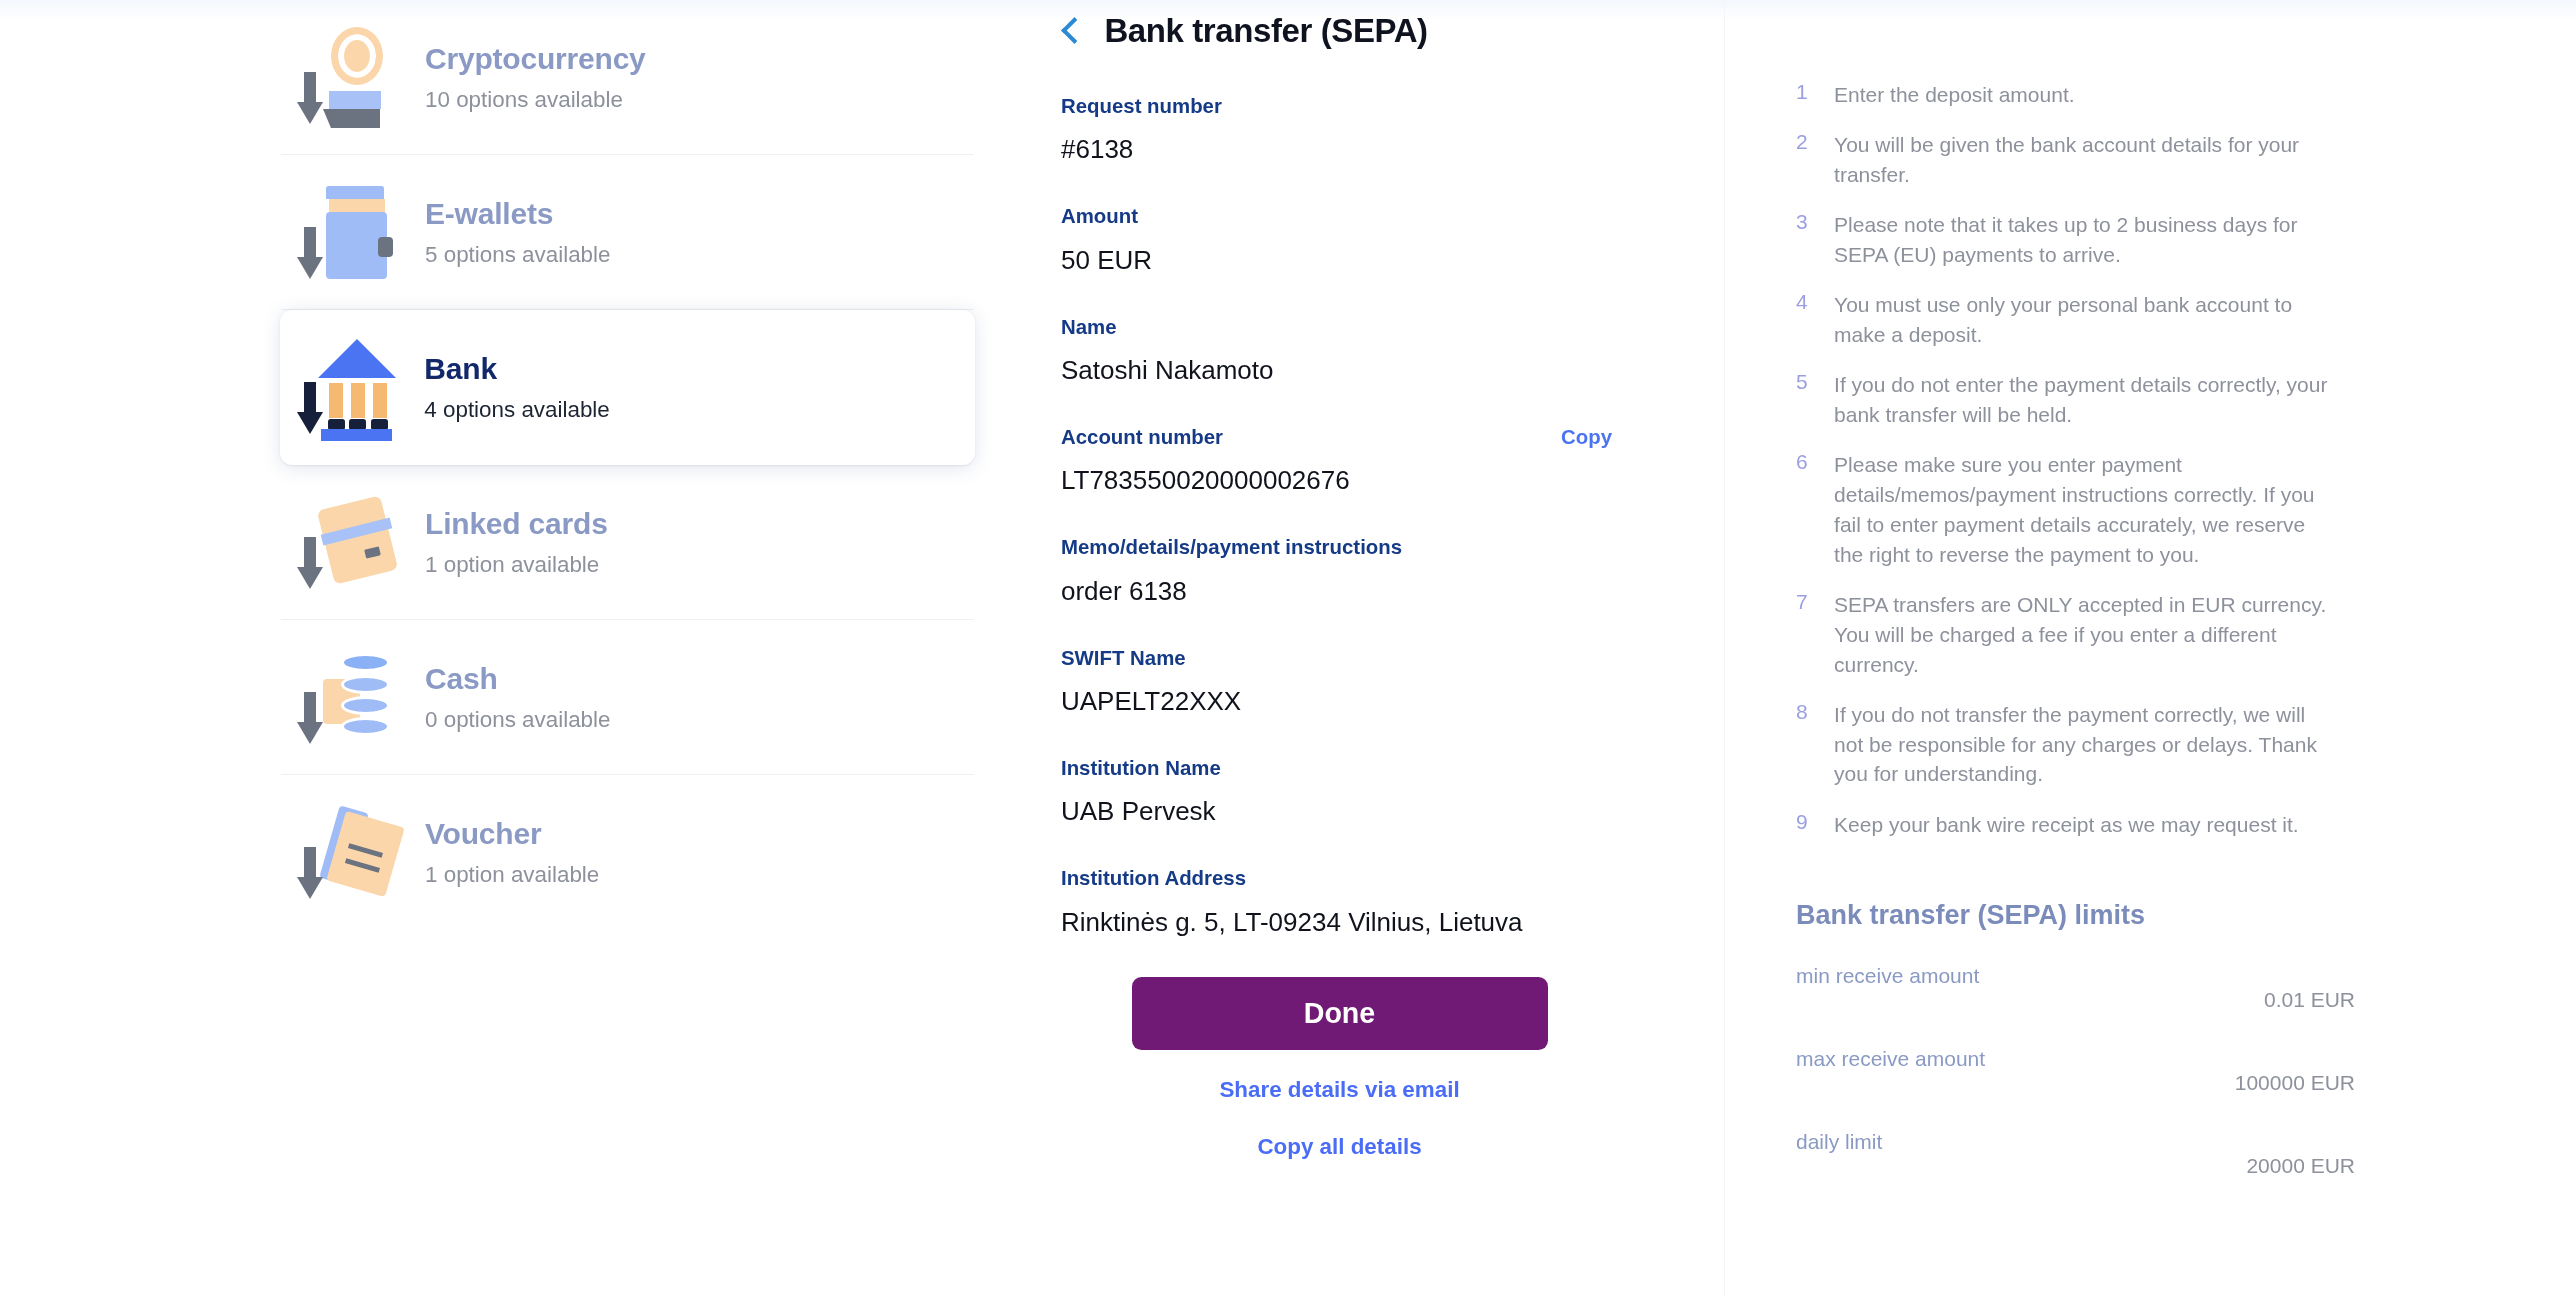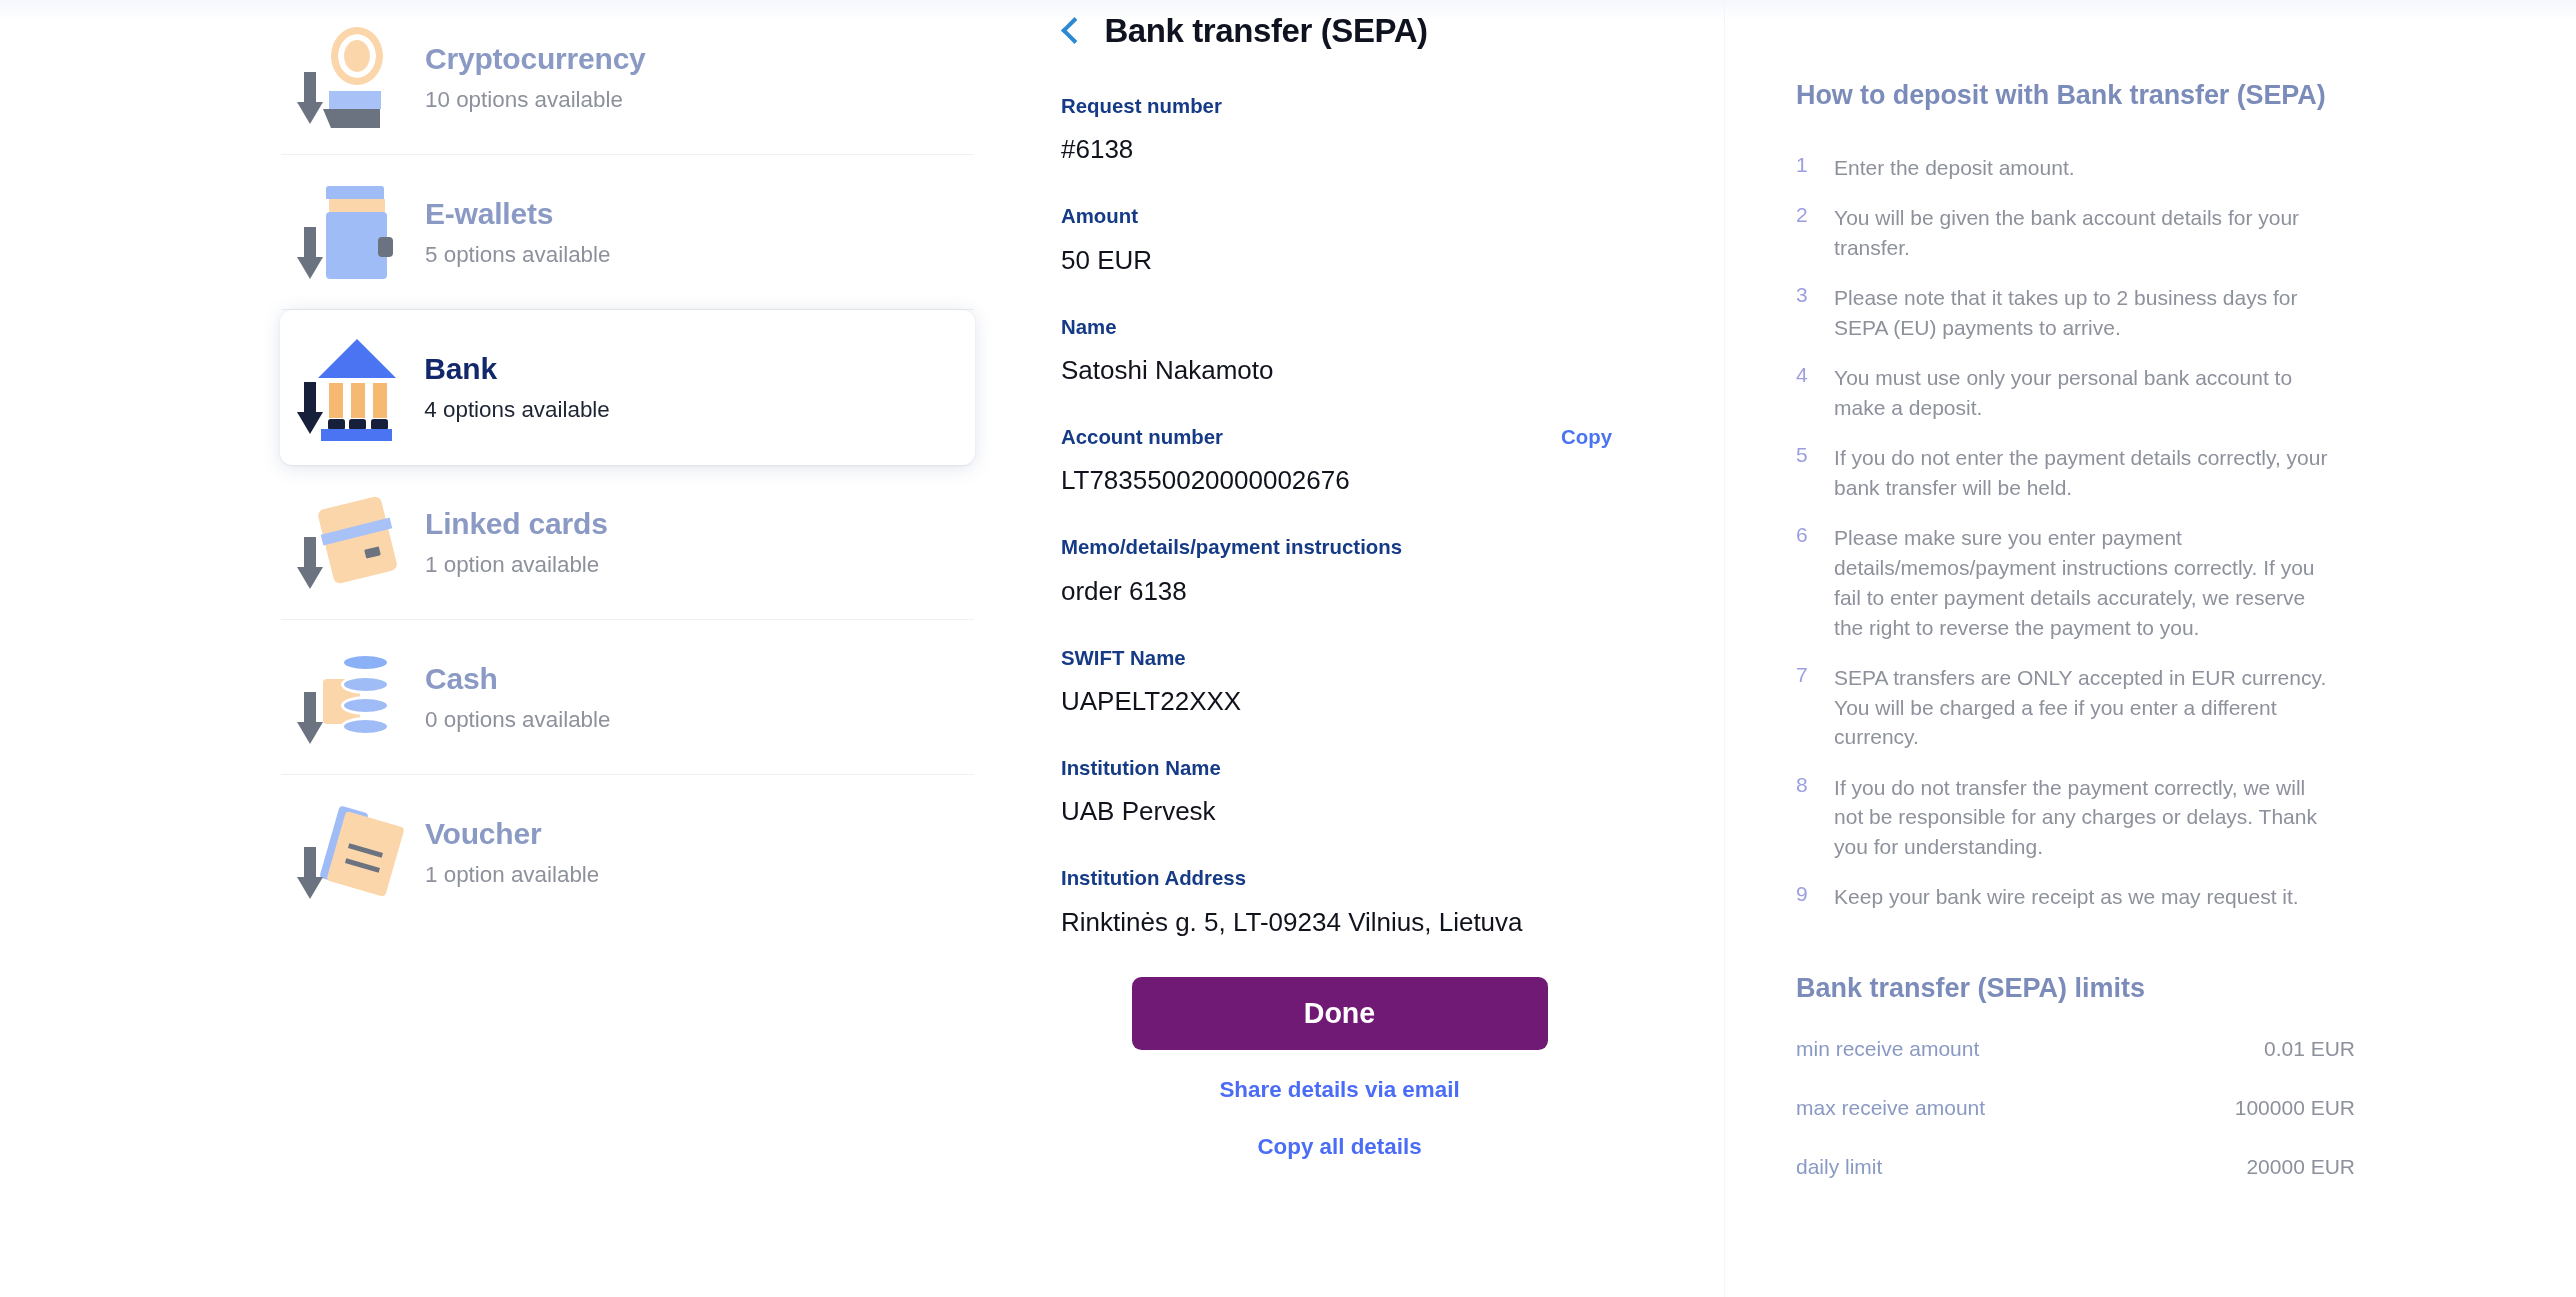--- a/index.html
+++ b/index.html
@@ -177,21 +177,21 @@
     font-size: 27px; font-weight: 700; color: #7b8cba; line-height: 1.18;
     margin-bottom: 41px; letter-spacing: -0.1px;
   }
   .steps { display: flex; flex-direction: column; gap: 20.4px; }
   .step { display: flex; gap: 17.7px; }
   .step-n { flex: 0 0 20.4px; font-size: 21px; color: #9b9fe0; font-weight: 400; text-align: left; }
   .step-t { font-size: 21px; color: #8d919c; line-height: 1.42; width: 544px; }
   .limits-h {
     font-size: 27px; font-weight: 700; color: #7b8cba; margin-top: 61px; margin-bottom: 33px;
   }
-  .limit-row { display: flex; align-items: baseline; width: 559px; margin-bottom: 35px; }
+  .limit-row { display: flex; align-items: baseline; width: 559px; margin-bottom: 35px; flex-direction: column; }
   .limit-k { font-size: 21px; color: #8a9ac4; font-weight: 400; }
   .limit-v { margin-left: auto; font-size: 21px; color: #8d919c; font-weight: 400; }
 </style>
 </head>
 <body>
 
 <div id="app">
   <div class="top-tint"></div>
 
   <aside class="sidebar">
@@ -372,21 +372,20 @@
       <div class="actions">
         <button class="btn-done">Done</button>
         <div class="link-action">Share details via email</div>
         <div class="link-action second">Copy all details</div>
       </div>
     </div>
   </section>
 
   <aside class="right">
     <div class="right-inner">
-      <div class="right-h">How to deposit with Bank transfer (SEPA)</div>
 
       <div class="steps">
         <div class="step">
           <div class="step-n">1</div>
           <div class="step-t">Enter the deposit amount.</div>
         </div>
         <div class="step">
           <div class="step-n">2</div>
           <div class="step-t">You will be given the bank account details for your transfer.</div>
         </div>

